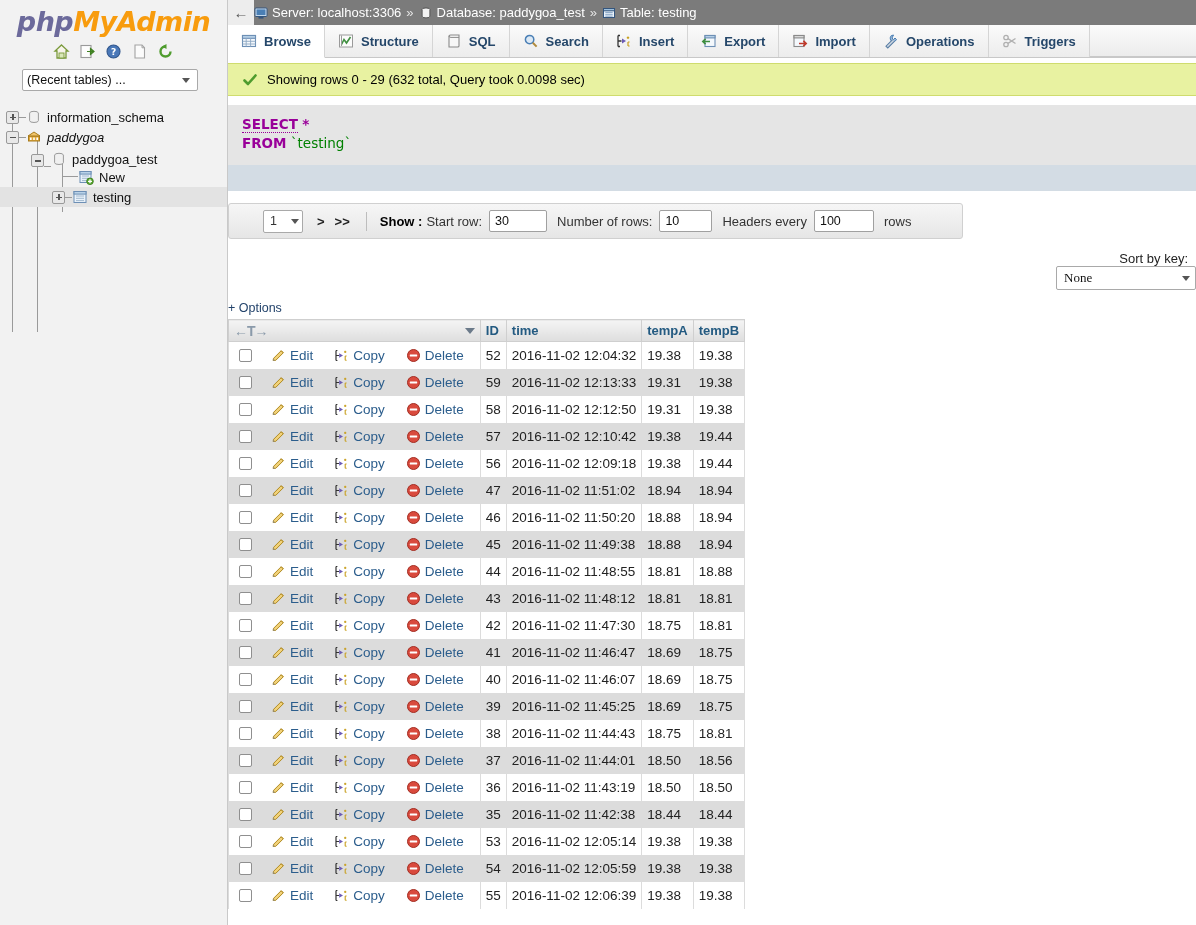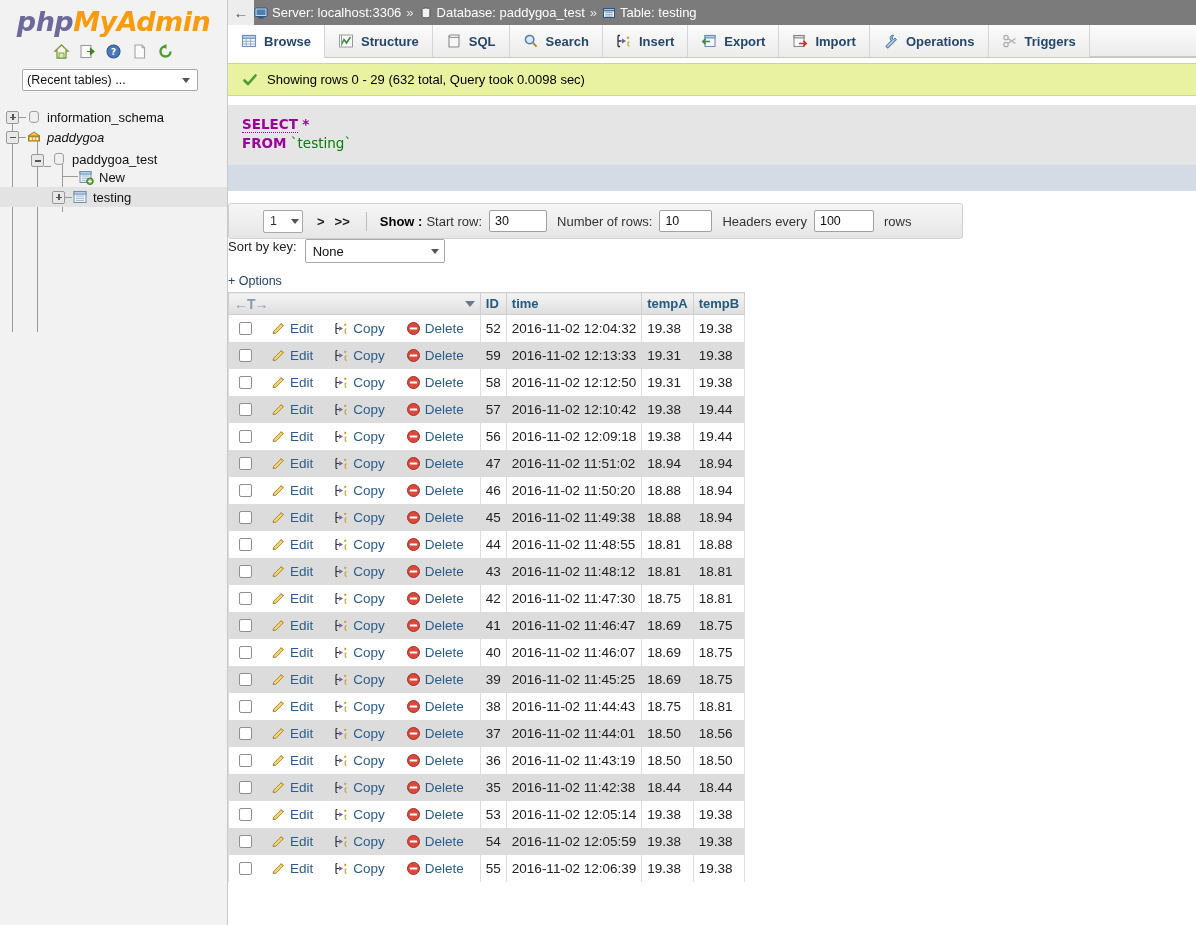--- a/index.html
+++ b/index.html
@@ -214,27 +214,27 @@
   .lbl-strong { font-weight: bold; color: #000; margin-right: 4px; }
   .lbl { color: #333; margin-right: 7px; }
   .numinput {
     height: 22px; border: 1px solid #a0a0a0; background: #fff;
     border-radius: 2px; display: flex; align-items: center;
     padding-left: 5px; font-size: 12.5px; color: #111;
     margin-right: 10px;
   }
 
   
-  #sortrow { display: flex; align-items: flex-start; font-size: 13px; color: #222; }
+  #sortrow { margin-top: 12px; display: flex; align-items: flex-end; font-size: 13px; color: #222; flex-direction: column; }
   #sortrow .sk-label { margin-right: 8px; }
   .sortsel {
     width: 140px; height: 24px;
     border: 1px solid #a9a9a9; background: #fff; border-radius: 2px;
     display: flex; align-items: center; justify-content: space-between;
-    padding: 0 5px 0 7px; font-size: 13px; color: #111;
+    padding: 0 5px 0 7px; font-size: 13px; color: #111; font-family: Liberation Serif, serif;
   }
   .sortsel .caret {
     width: 0; height: 0;
     border-left: 4.5px solid transparent;
     border-right: 4.5px solid transparent;
     border-top: 5.5px solid #555;
   }
 
   #optlink { margin-top: 11px; font-size: 12.5px; color: #23436b; }
 

